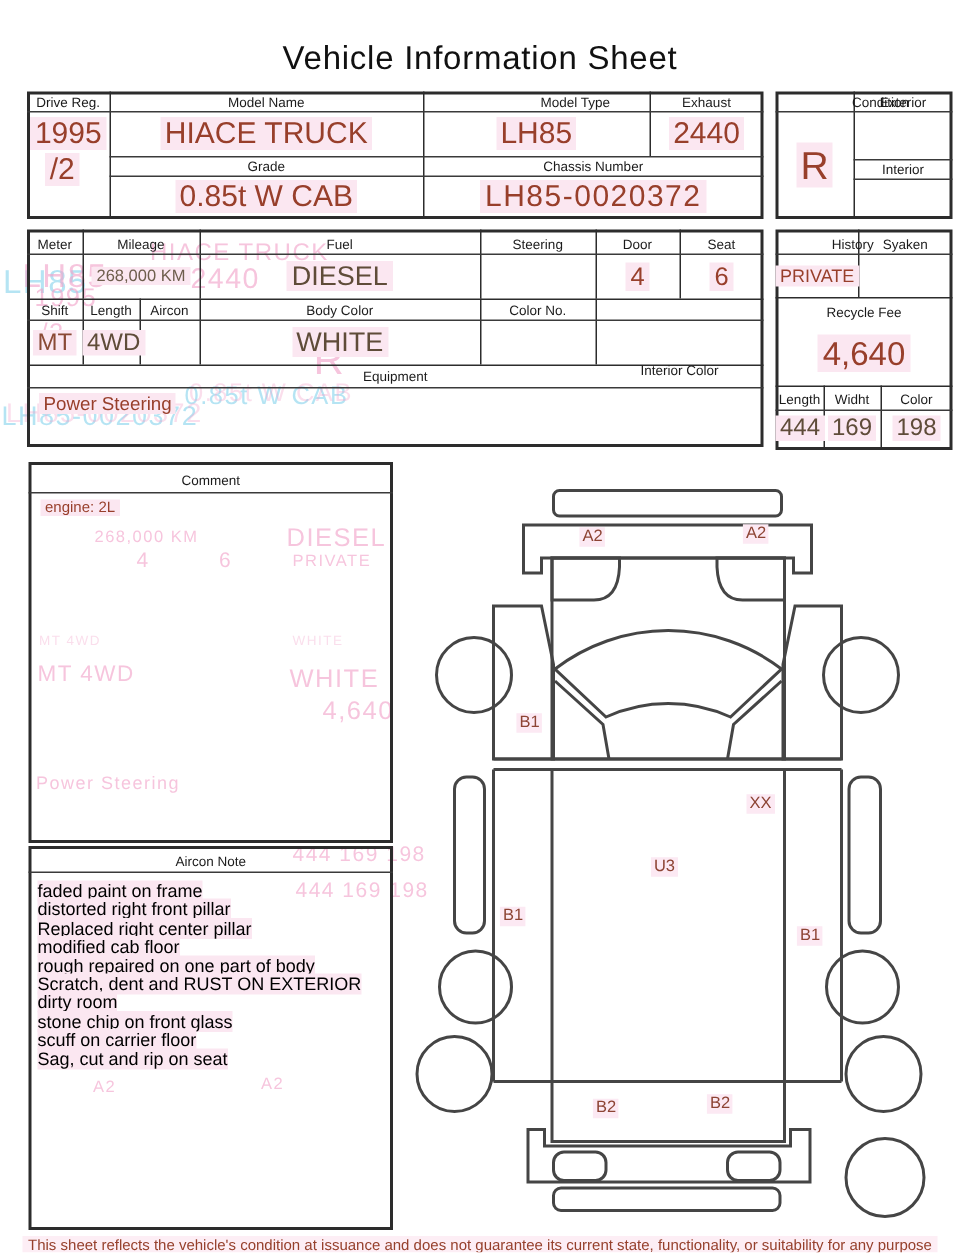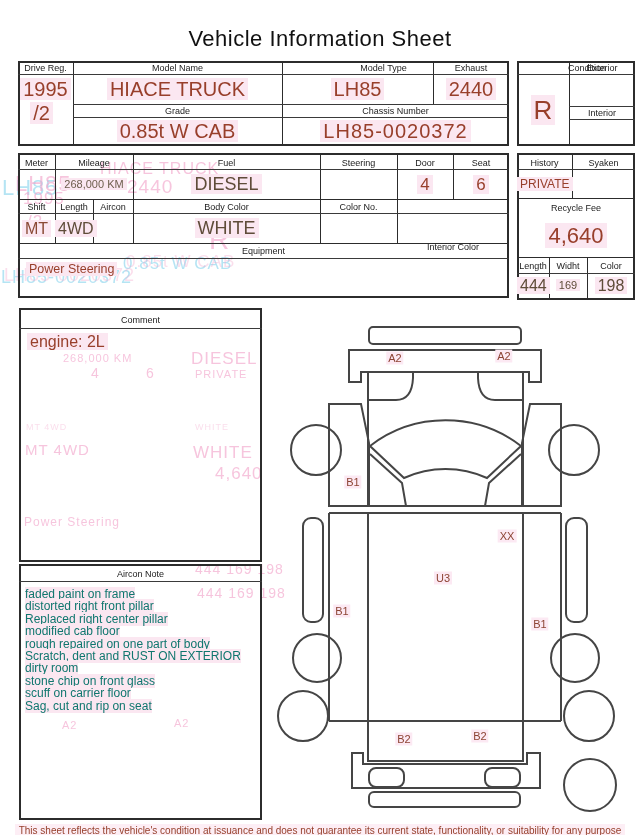--- a/index.html
+++ b/index.html
@@ -17,21 +17,21 @@
   .val > span{background:#fbe7f1;padding:0 3px;}
   .brown{color:#5f4c39;}
   .graybrown{color:#6e5e4d;}
   .ghost{position:absolute;white-space:nowrap;z-index:1;letter-spacing:1px;}
   .ghost-pink{color:#f2a2c9;opacity:.62;}
   .ghost-cyan{color:#8fd6ee;opacity:.65;}
   .ghost-faint{opacity:.35;}
   .dlabel{position:absolute;transform:translate(-50%,-50%);font-size:11px;color:#8d4434;
           background:#fce9f3;padding:0 2px;line-height:13px;z-index:5;white-space:nowrap;}
   .notes{position:absolute;left:25px;top:588px;width:232px;z-index:4;}
-  .notes div{font-size:12px;line-height:12.4px;white-space:nowrap;color:#0f766e;}
+  .notes div{font-size:12px;line-height:12.4px;white-space:nowrap;color:#000000;}
   .notes span{background:#fbe7f1;}
   .footer{position:absolute;left:0;top:820px;width:640px;text-align:center;z-index:4;}
   .footer span{font-size:10px;color:#96402c;background:#fdeef5;padding:1px 4px;}
   svg.diagram{position:absolute;left:0;top:0;z-index:2;}
   svg.diagram *{fill:none;stroke:#454545;stroke-width:2;}
 </style>
 </head>
 <body>
 
 <div class="page">
@@ -151,39 +151,39 @@
 
   <div class="box" style="left:517px;top:153px;width:114px;height:143px;"></div>
   <div class="vline" style="left:572px;top:153px;height:45px;"></div>
   <div class="hline thin" style="left:517px;top:169px;width:118px;"></div>
   <div class="hline" style="left:517px;top:198px;width:118px;"></div>
   <div class="hline" style="left:517px;top:257px;width:118px;"></div>
   <div class="vline" style="left:549px;top:257px;height:41px;"></div>
   <div class="vline" style="left:587px;top:257px;height:41px;"></div>
   <div class="hline thin" style="left:517px;top:273px;width:118px;"></div>
 
-  <div class="hdr" style="left:517px;top:157px;width:55px;">History</div>
+  <div class="hdr" style="left:517px;top:157px;width:55px;padding-left:24px;">History</div>
   <div class="hdr" style="left:572px;top:157px;width:63px;">Syaken</div>
   <div class="val" style="left:517px;top:170px;width:55px;height:28px;line-height:28px;font-size:12px;"><span>PRIVATE</span></div>
   <div class="val" style="left:572px;top:170px;width:63px;height:28px;line-height:28px;font-size:12px;"></div>
 
   <div class="hdr" style="left:517px;top:202px;width:118px;">Recycle Fee</div>
   <div class="val" style="left:517px;top:220px;width:118px;height:32px;line-height:32px;font-size:22px;"><span>4,640</span></div>
 
   <div class="hdr" style="left:517px;top:260px;width:32px;">Length</div>
   <div class="hdr" style="left:549px;top:260px;width:38px;">Widht</div>
   <div class="hdr" style="left:587px;top:260px;width:48px;">Color</div>
   <div class="val brown" style="left:517px;top:275px;width:32px;height:21px;line-height:21px;font-size:16px;"><span>444</span></div>
-  <div class="val brown" style="left:549px;top:275px;width:38px;height:21px;line-height:21px;font-size:11px;"><span>169</span></div>
+  <div class="val brown" style="left:549px;top:275px;width:38px;height:21px;line-height:21px;font-size:16px;"><span>169</span></div>
   <div class="val brown" style="left:587px;top:275px;width:48px;height:21px;line-height:21px;font-size:16px;"><span>198</span></div>
 
   <div class="box" style="left:19px;top:308px;width:239px;height:250px;"></div>
   <div class="hdr" style="left:19px;top:314px;width:243px;">Comment</div>
   <div class="hline thin" style="left:19px;top:328px;width:243px;"></div>
-  <div class="val" style="left:27px;top:333px;text-align:right;font-size:16px;"><span>engine: 2L</span></div>
+  <div class="val" style="left:27px;top:333px;text-align:right;font-size:10px;"><span>engine: 2L</span></div>
 
   <div class="box" style="left:19px;top:564px;width:239px;height:252px;"></div>
   <div class="hdr" style="left:19px;top:568px;width:243px;">Aircon Note</div>
   <div class="hline thin" style="left:19px;top:581px;width:243px;"></div>
   <div class="notes">
     <div><span>faded paint on frame</span></div>
     <div><span>distorted right front pillar</span></div>
     <div><span>Replaced right center pillar</span></div>
     <div><span>modified cab floor</span></div>
     <div><span>rough repaired on one part of body</span></div>

